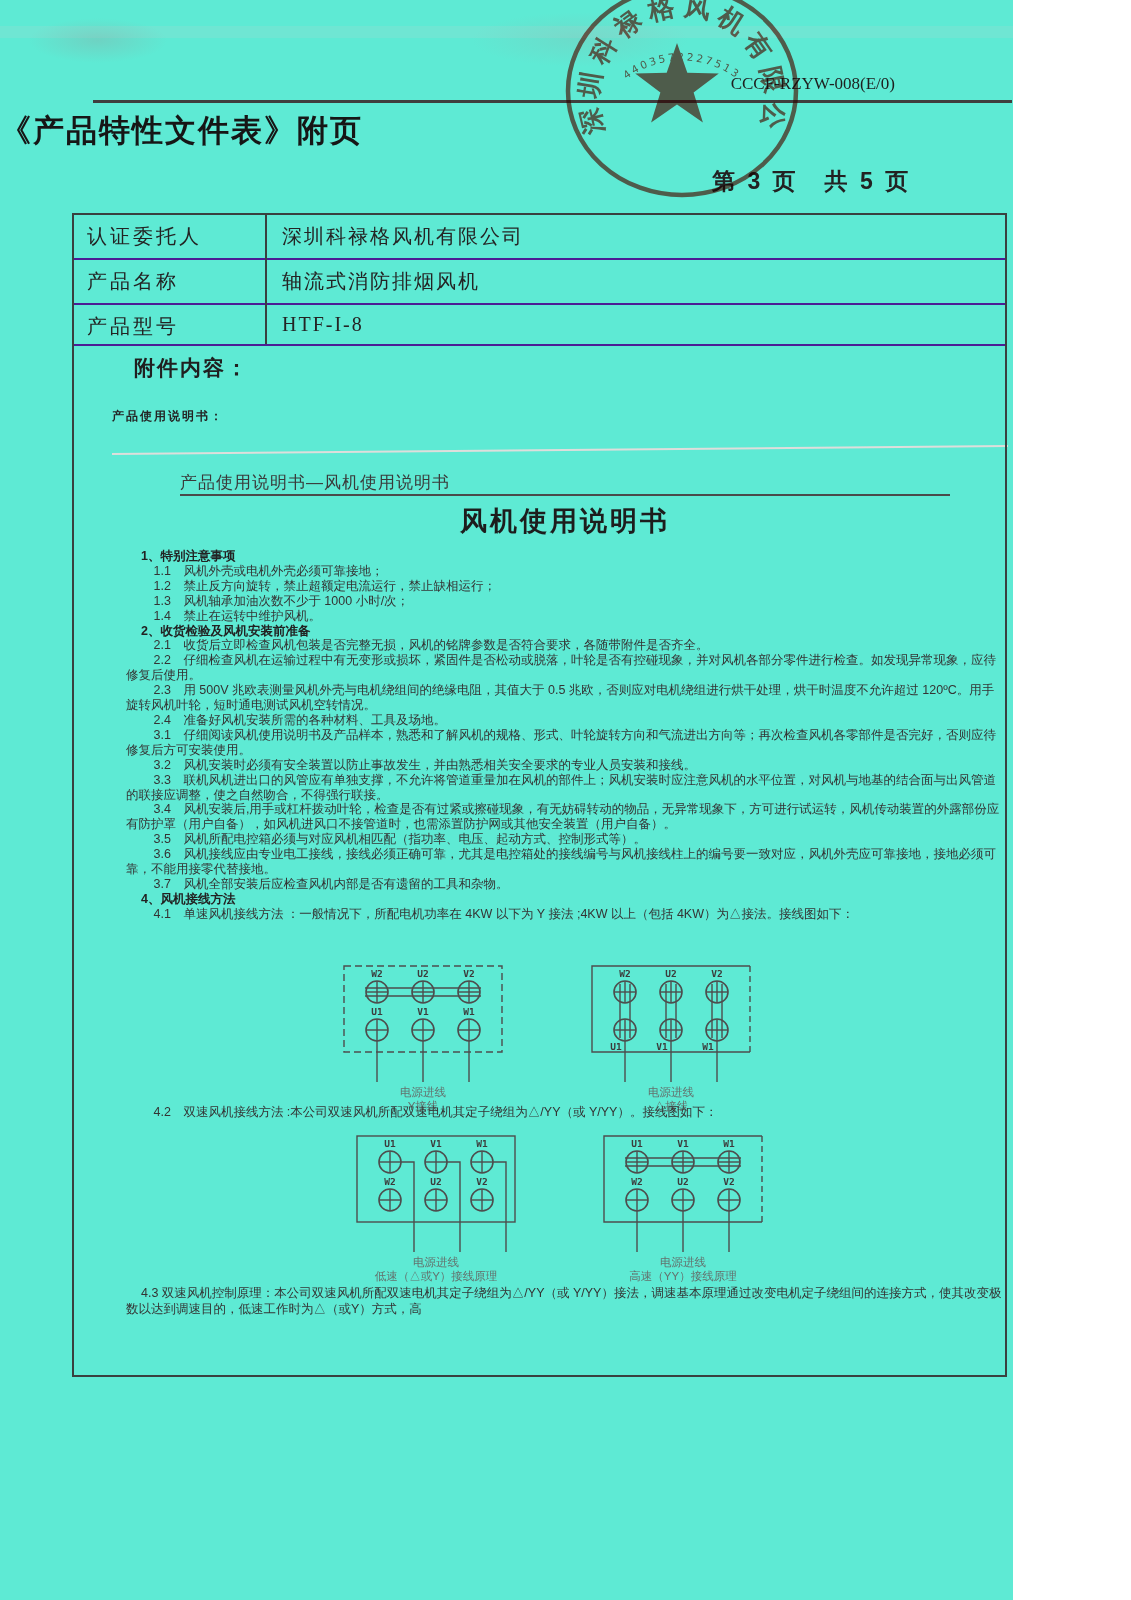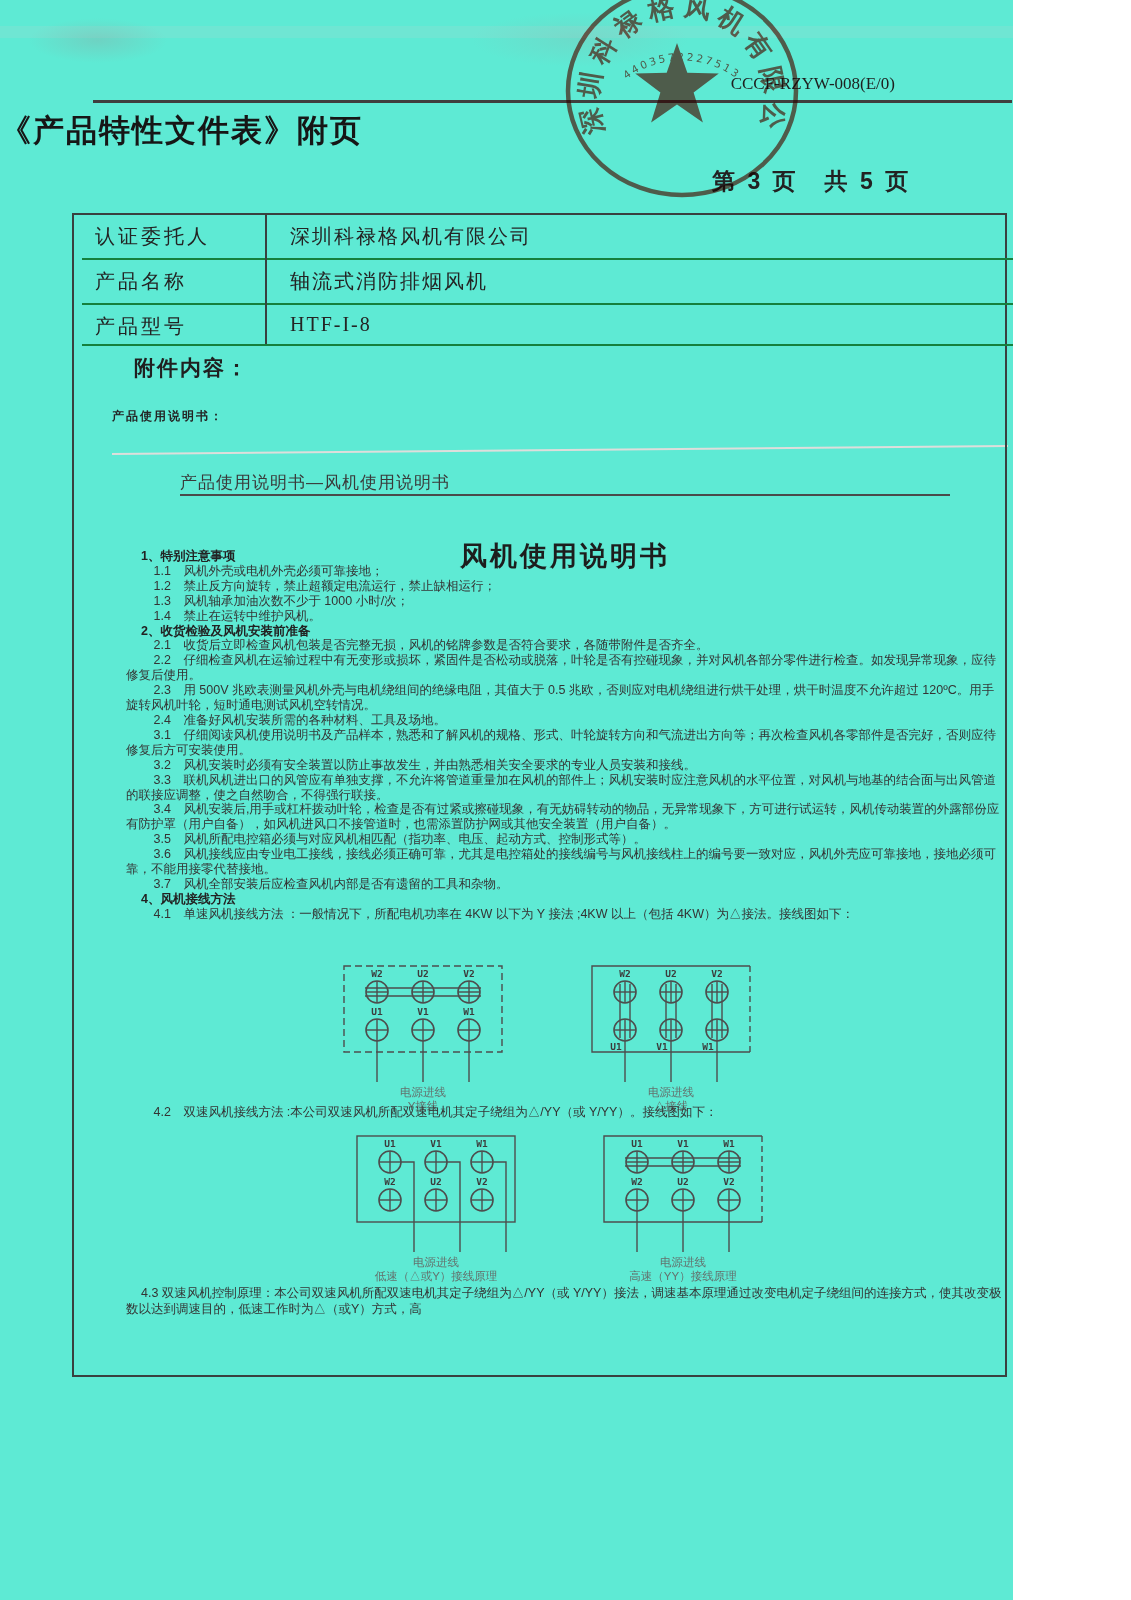--- a/index.html
+++ b/index.html
@@ -11,37 +11,37 @@
             font-size:17px;color:#1e1e1e;}
   .head-rule{position:absolute;top:100px;left:93px;width:919px;height:2.5px;background:#3f3f3f;}
   .doc-title{position:absolute;top:110px;left:0;width:1131px;text-align:left;
              font-size:31px;font-weight:bold;letter-spacing:2px;color:#161616;}
   .page-info{position:absolute;top:166px;left:712px;font-size:23px;font-weight:600;
              letter-spacing:3px;color:#222;}
 
   
   .outer-box{position:absolute;left:72px;top:213px;width:931px;height:1160px;
              border:2.5px solid #39413f;}
-  .t-row{position:absolute;left:8px;width:100%;height:43px;border-bottom:2px solid #15803d;}
+  .t-row{position:absolute;left:0;width:100%;height:43px;border-bottom:2px solid #4c1d95;}
   .t-row .lbl{position:absolute;left:13px;top:8px;font-size:20px;font-weight:500;
               letter-spacing:3px;color:#232323;}
   .t-row .val{position:absolute;left:208px;top:8px;font-size:20px;letter-spacing:2px;
               font-family:"Liberation Serif",serif;color:#242424;}
   .t-div{position:absolute;left:191px;top:0;width:2px;height:129px;background:#39413f;}
   .attach-lbl{position:absolute;left:13px;top:139px;font-size:21px;font-weight:600;
               letter-spacing:2px;color:#202020;padding-left:47px;}
   .attach-item{position:absolute;left:38px;top:193px;font-size:12px;font-weight:600;
                letter-spacing:2px;color:#242424;}
 
   
   .m-header{position:absolute;left:106px;top:256px;width:770px;text-align:left;
             font-size:17px;color:#3a3a3a;letter-spacing:1px;}
   .m-underline{position:absolute;left:106px;top:279px;width:770px;height:2px;background:#4a4a4a;}
   .m-title{position:absolute;left:106px;top:288px;width:770px;text-align:center;
-           font-size:27px;font-weight:bold;letter-spacing:3px;color:#1d1d1d;margin-top:35px;}
+           font-size:27px;font-weight:bold;letter-spacing:3px;color:#1d1d1d;}
   .m-body{position:absolute;left:52px;top:334px;width:878px;font-size:12.5px;
           line-height:14.9px;color:#343434;}
   .m-body p{margin:0;padding:0;}
   .m-body p.sec{font-weight:bold;text-indent:1.2em;color:#222;}
   .m-body p.item{text-indent:2.2em;}
   .para-42{position:absolute;left:52px;top:890px;width:878px;font-size:12.5px;
            line-height:15px;text-indent:2.2em;color:#343434;margin:0;}
   .para-43{position:absolute;left:52px;top:1070px;width:878px;font-size:12.5px;
            line-height:16px;text-indent:1.2em;color:#343434;margin:0;}
 

